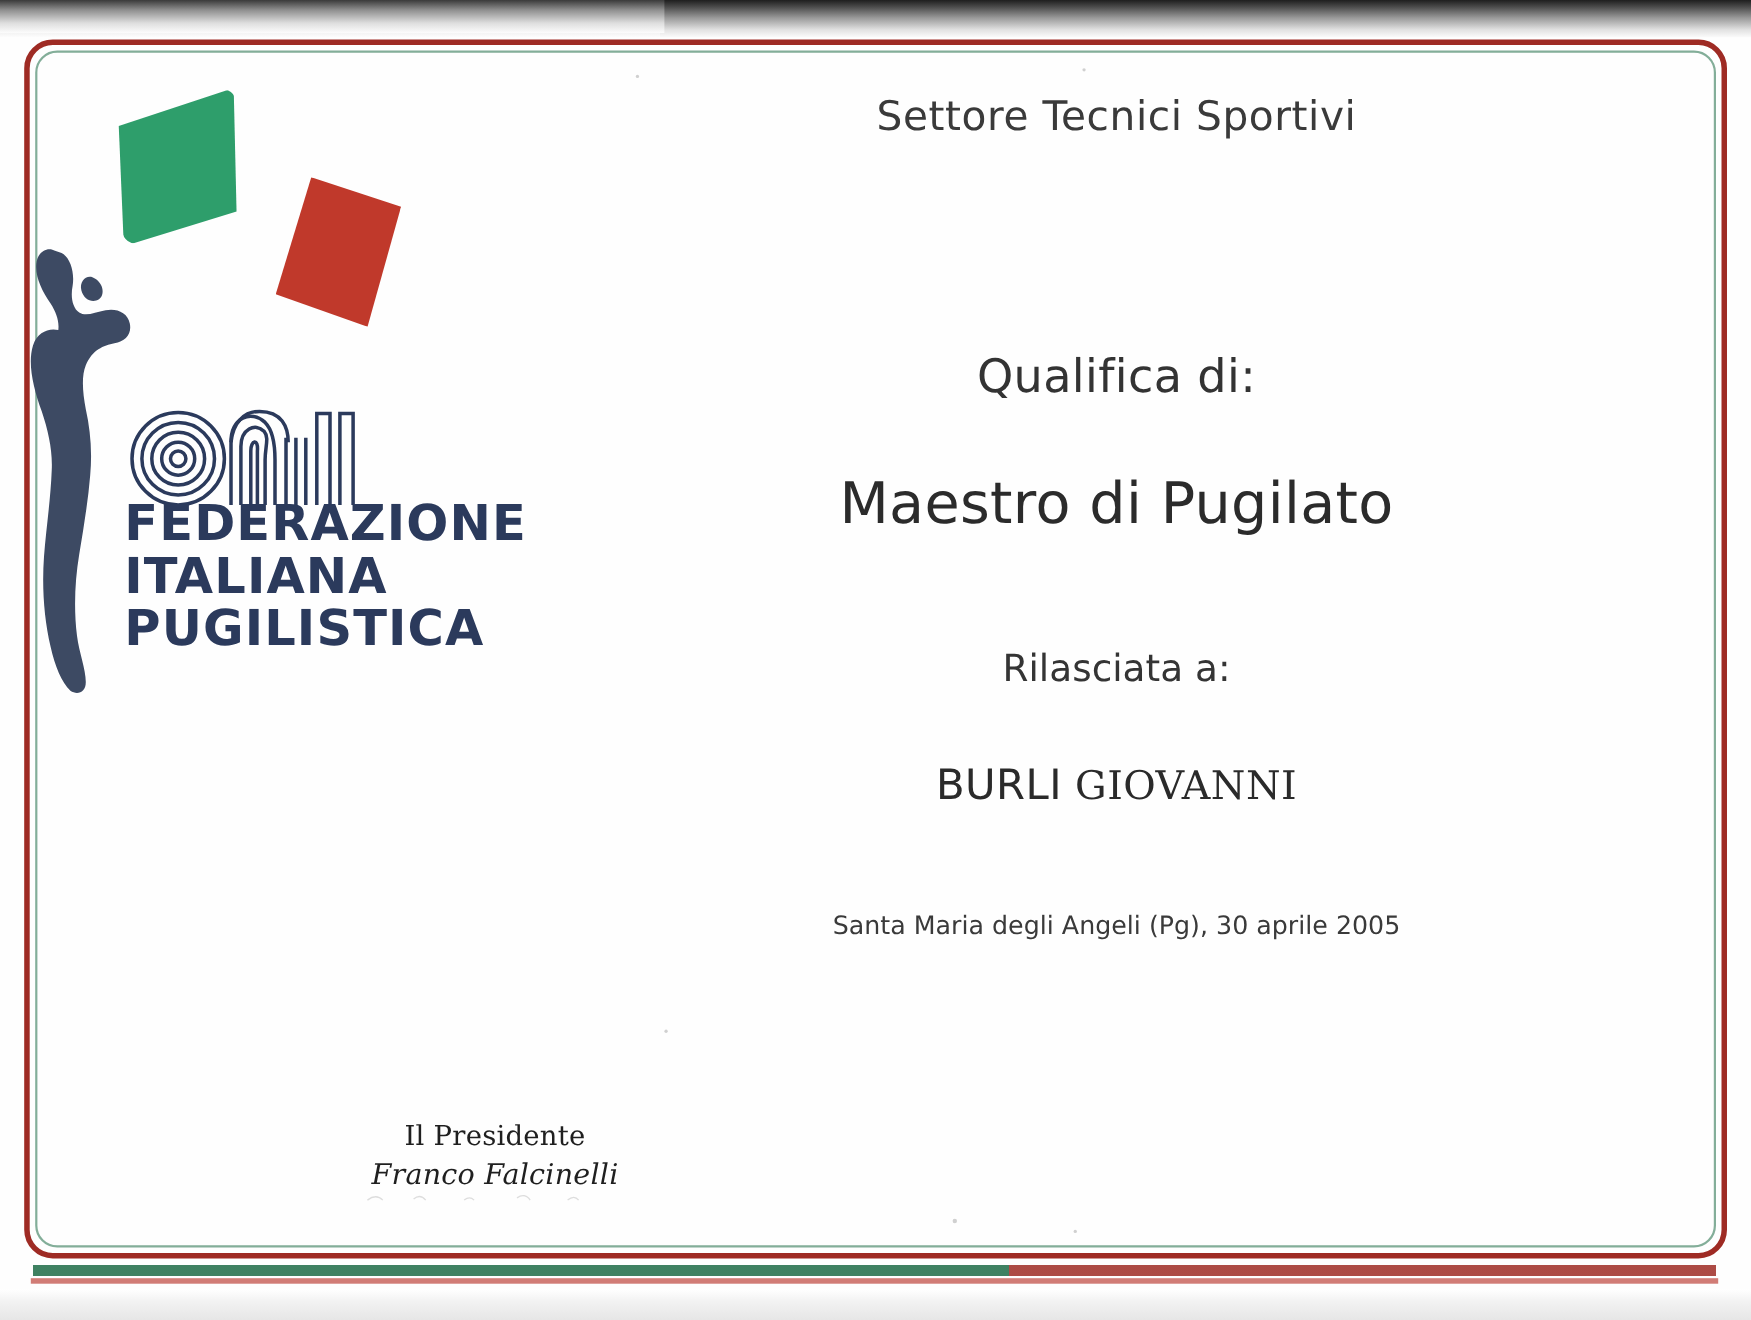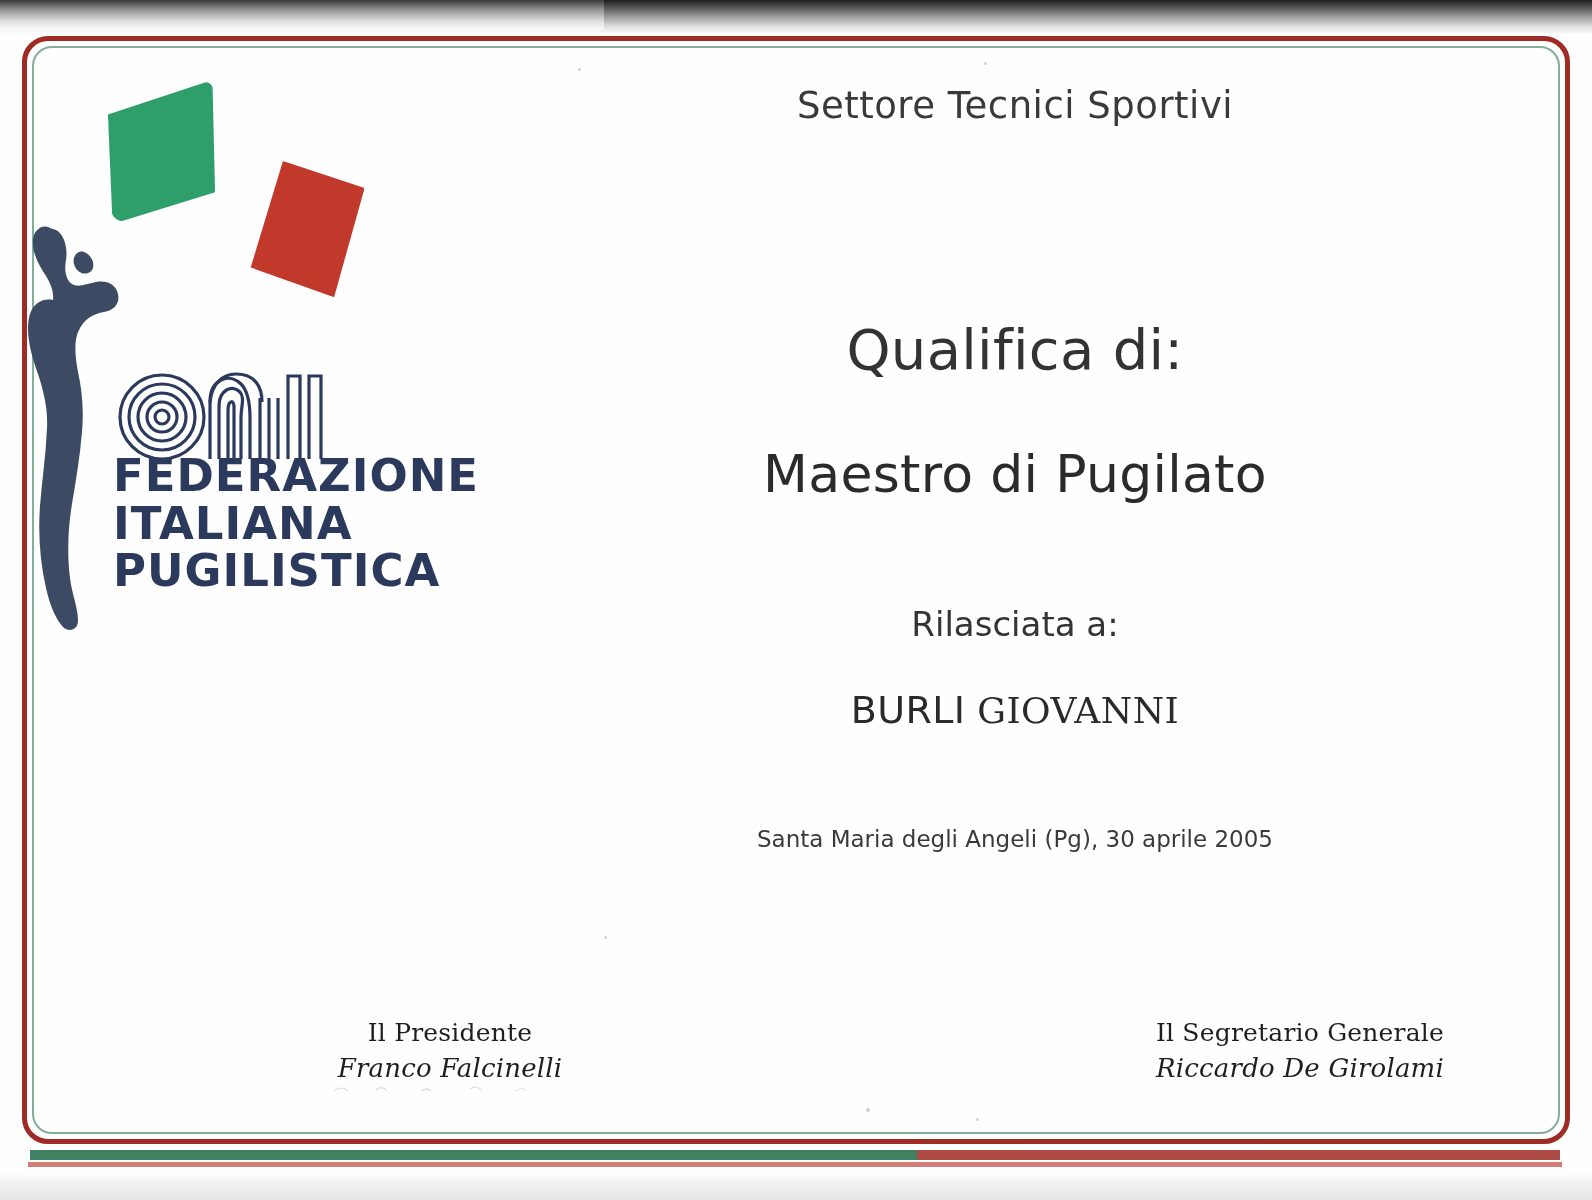--- a/index.html
+++ b/index.html
@@ -159,39 +159,39 @@
     text-align: center;
     color: #2d2d2d;
   }
   .line-settore {
     font-size: 37px;
     letter-spacing: .5px;
     color: #3a3a3a;
     margin-top: 24px;
   }
   .line-qualifica {
-    font-size: 56px;
+    font-size: 42px;
     margin-top: 190px;
     color: #333333;
     letter-spacing: .3px;
   }
   .line-titolo {
     font-size: 52px;
     margin-top: 62px;
     color: #2b2b2b;
     letter-spacing: .3px;
   }
   .line-rilasciata {
     font-size: 34px;
     margin-top: 100px;
     color: #343434;
   }
   .line-nome {
     font-size: 36px;
-    margin-top: 44px;
+    margin-top: 63px;
     color: #2a2a2a;
     font-family: "DejaVu Serif", serif;
     letter-spacing: .4px;
   }
   .line-nome .cognome {
     font-family: "DejaVu Sans", sans-serif;
     font-size: 38px;
   }
   .line-luogo {
     font-size: 23px;
@@ -299,24 +299,20 @@
       <span>GIOVANNI</span>
     </div>
     <div class="line-luogo">Santa Maria degli Angeli (Pg), 30 aprile 2005</div>
   </div>
 
   <div class="sig sig-left">
     <div class="role">Il Presidente</div>
     <div class="name">Franco Falcinelli</div>
   </div>
 
-  <div class="sig sig-right">
-    <div class="role">Il Segretario Generale</div>
-    <div class="name">Riccardo De Girolami</div>
-  </div>
 
   <svg class="smudge" viewBox="0 0 220 14">
     <g stroke="#6b6b6b" stroke-width="1.2" fill="none">
       <path d="M4 9 q8 -6 14 0"></path>
       <path d="M46 8 q6 -5 11 1"></path>
       <path d="M92 9 q5 -4 9 0"></path>
       <path d="M140 7 q7 -5 12 2"></path>
       <path d="M186 9 q6 -5 10 0"></path>
     </g>
   </svg>

